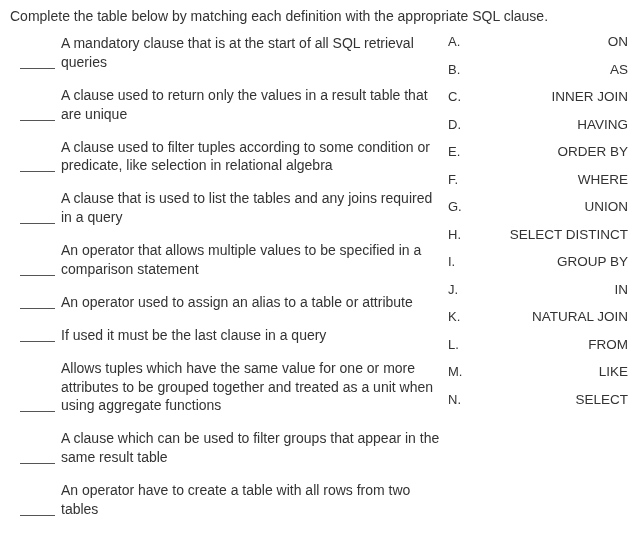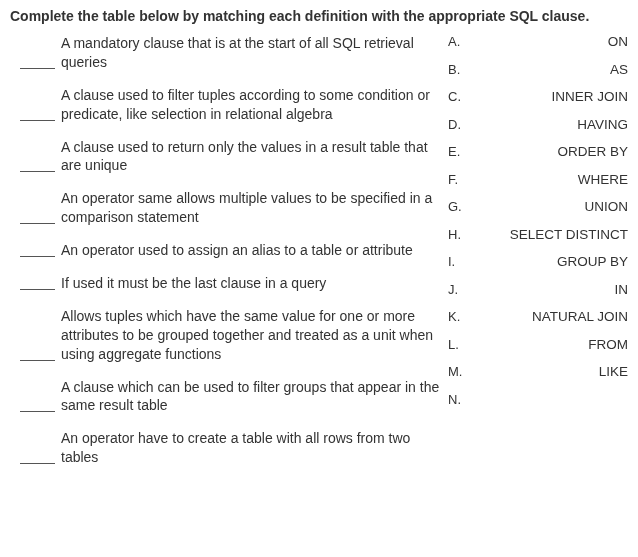--- a/index.html
+++ b/index.html
@@ -12,21 +12,20 @@
     background: #fff;
     width: 638px;
   }
   .container {
     width: 638px;
     padding: 8px 10px 8px 10px;
   }
   .instruction {
     margin: 0 0 10px 0;
     font-size: 14px;
-    font-weight: bold;
   }
   .content {
     display: flex;
     flex-direction: row;
     align-items: flex-start;
   }
   .defs {
     flex: 0 0 430px;
     padding-left: 10px;
   }
@@ -73,29 +72,33 @@
 
   <div class="content">
 
     <div class="defs">
       <div class="def-row">
         <div class="blank"></div>
         <div class="def-text">A mandatory clause that is at the start of all SQL retrieval queries</div>
       </div>
       <div class="def-row">
         <div class="blank"></div>
+        <div class="def-text">A clause used to return only the values in a result table that are unique</div>
+      </div>
+      <div class="def-row">
+        <div class="blank"></div>
         <div class="def-text">A clause used to filter tuples according to some condition or predicate, like selection in relational algebra</div>
       </div>
       <div class="def-row">
         <div class="blank"></div>
-        <div class="def-text">A clause used to return only the values in a result table that are unique</div>
+        <div class="def-text">A clause that is used to list the tables and any joins required in a query</div>
       </div>
       <div class="def-row">
         <div class="blank"></div>
-        <div class="def-text">An operator same allows multiple values to be specified in a comparison statement</div>
+        <div class="def-text">An operator that allows multiple values to be specified in a comparison statement</div>
       </div>
       <div class="def-row">
         <div class="blank"></div>
         <div class="def-text">An operator used to assign an alias to a table or attribute</div>
       </div>
       <div class="def-row">
         <div class="blank"></div>
         <div class="def-text">If used it must be the last clause in a query</div>
       </div>
       <div class="def-row">
@@ -160,17 +163,18 @@
       <div class="choice-row">
         <div class="choice-letter">L.</div>
         <div class="choice-text">FROM</div>
       </div>
       <div class="choice-row">
         <div class="choice-letter">M.</div>
         <div class="choice-text">LIKE</div>
       </div>
       <div class="choice-row">
         <div class="choice-letter">N.</div>
+        <div class="choice-text">SELECT</div>
       </div>
     </div>
 
   </div>
 </div>
 
 </body></html>

